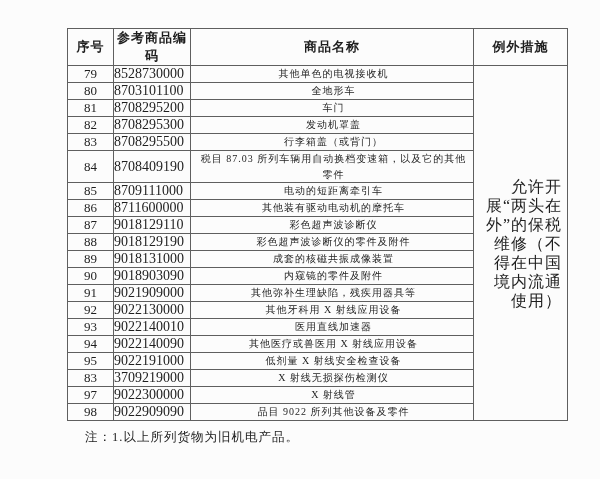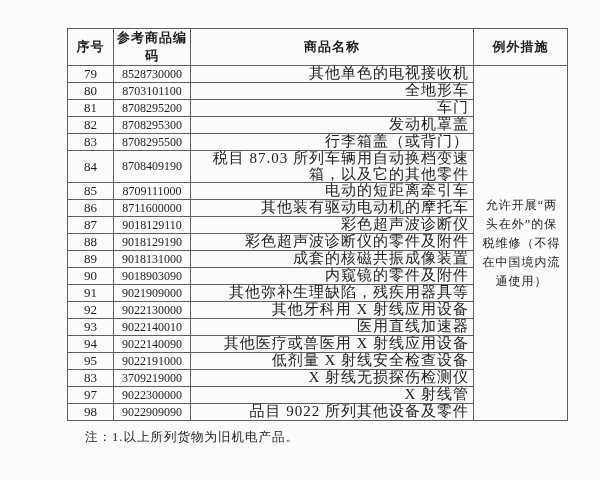--- a/index.html
+++ b/index.html
@@ -37,36 +37,35 @@
     letter-spacing: 1px;
     padding: 0 2px;
   }
   td.cell-no {
     text-align: center;
     font-size: 13px;
     padding: 0;
     height: 16px;
   }
   td.cell-code {
-    text-align: center;
-    font-size: 12px;
+    font-size: 14px;
     padding: 0;
     margin-left: 44px;
   }
   td.cell-name {
-    text-align: right;
-    font-size: 15px;
+    text-align: center;
+    font-size: 10px;
     letter-spacing: 1px;
     line-height: 15.5px;
     padding: 0 4px 0 7px;
   }
   td.cell-exception {
     vertical-align: middle;
-    text-align: center;
-    font-size: 12px;
+    text-align: right;
+    font-size: 16px;
     letter-spacing: 1px;
     line-height: 19px;
     padding: 0 5px 0 7px;
   }
   .notes {
     position: absolute;
     left: 85px;
     top: 428px;
     display: flex;
     font-size: 12.5px;

